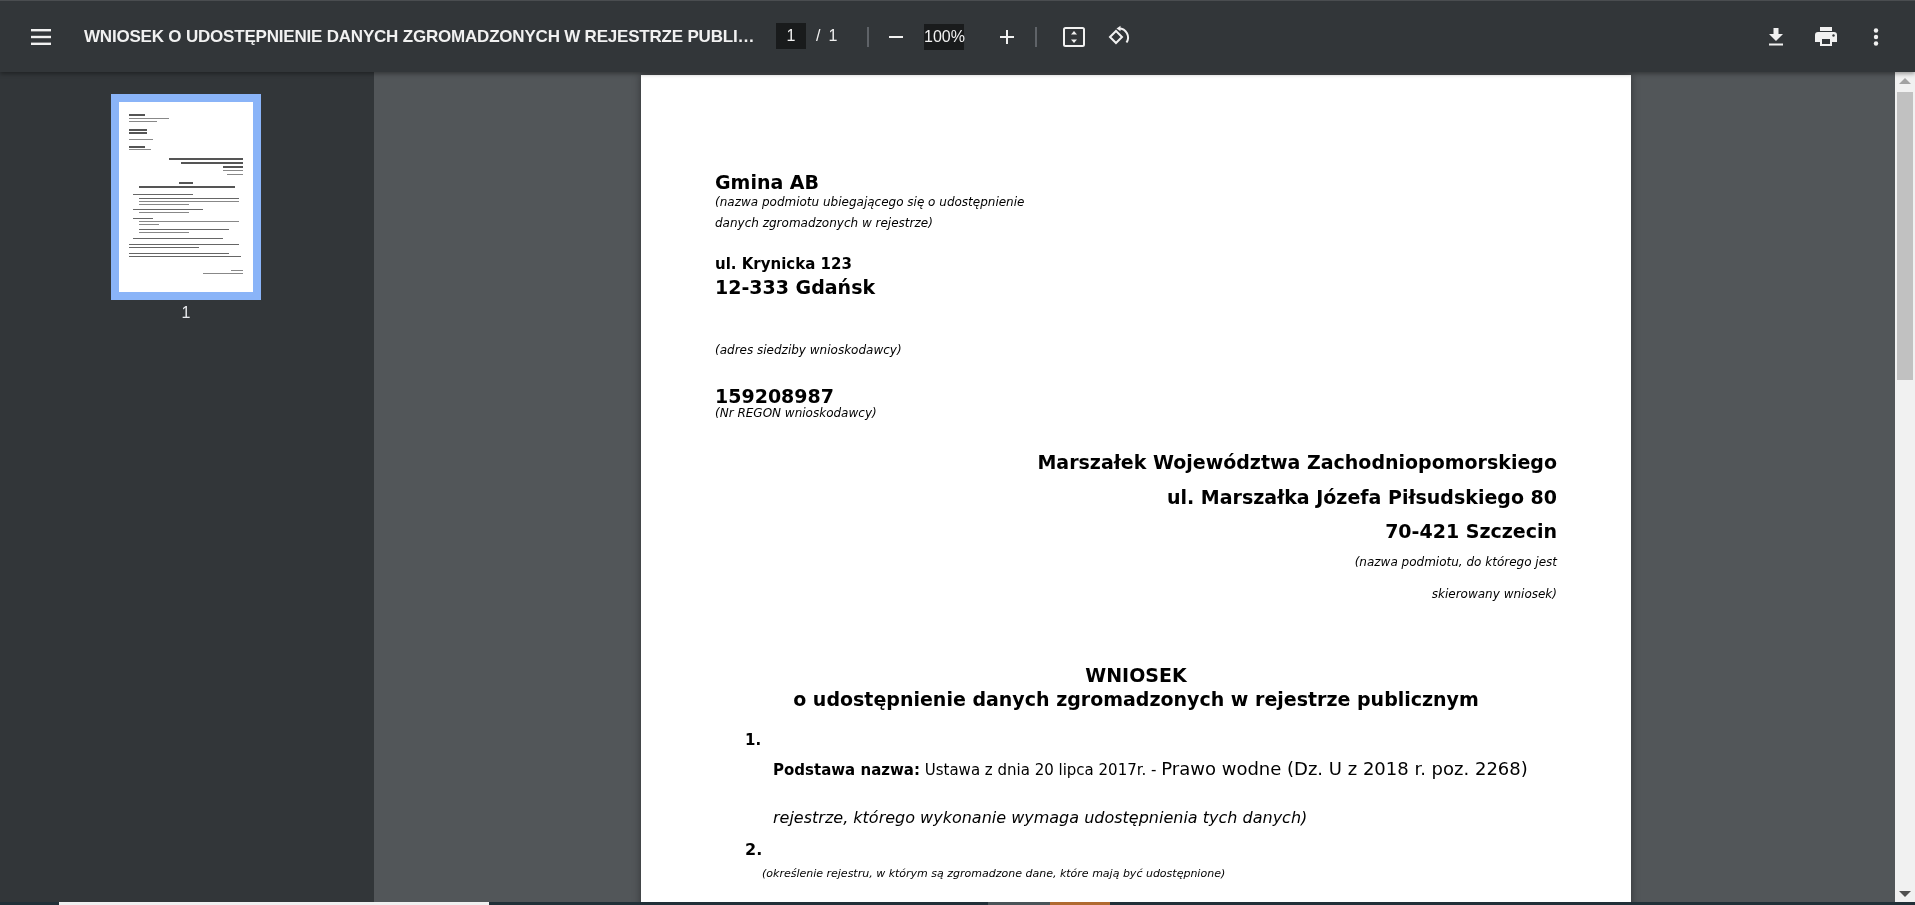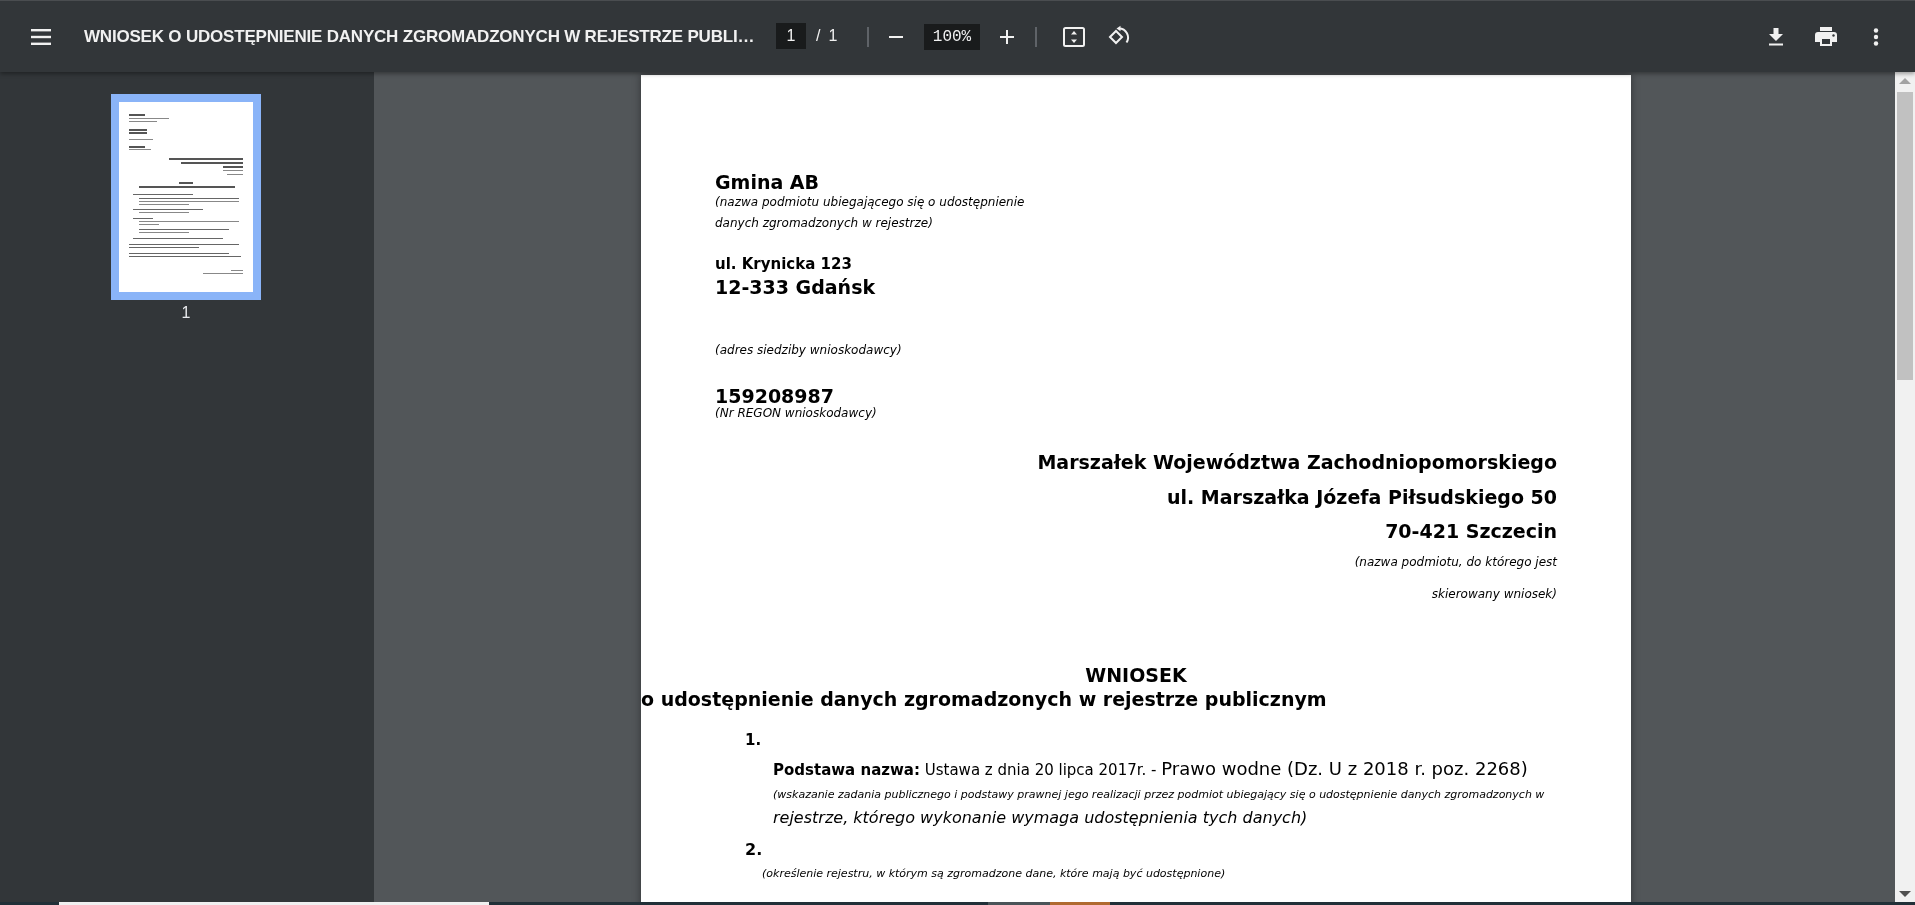--- a/index.html
+++ b/index.html
@@ -7,21 +7,21 @@
 
   
   .toolbar { position: absolute; left: 0; top: 0; width: 1915px; height: 72px; background: #323639; display: flex; align-items: center; color: #f1f1f1; box-shadow: 0 2px 4px rgba(0,0,0,0.35); z-index: 5; border-top: 1px solid #4a4d50; }
   .menu-btn { width: 40px; height: 40px; margin-left: 21px; display: flex; align-items: center; justify-content: center; cursor: pointer; }
   .doc-title { margin-left: 23px; font-family: "Liberation Sans", sans-serif; font-weight: bold; font-size: 17px; color: #f1f1f1; white-space: nowrap; width: 680px; overflow: hidden; text-overflow: ellipsis; letter-spacing: -0.2px; }
   .page-ctrl { position: absolute; left: 776px; top: 22px; display: flex; align-items: center; font-family: "Liberation Sans", sans-serif; font-size: 16px; }
   .page-input { width: 30px; height: 26px; background: #191b1c; color: #f1f1f1; text-align: center; line-height: 26px; border: none; font-size: 16px; font-family: "Liberation Sans", sans-serif; }
   .page-sep { margin: 0 8px 0 10px; }
   .divider { position: absolute; top: 26px; width: 2px; height: 20px; background: #5f6368; }
   .zoom-out, .zoom-in { position: absolute; top: 20px; width: 32px; height: 32px; display: flex; align-items: center; justify-content: center; cursor: pointer; }
-  .zoom-input { position: absolute; left: 924px; top: 23px; width: 56px; height: 26px; background: #191b1c; color: #f1f1f1; border: none; text-align: center; font-size: 16px; font-family: Liberation Mono, monospace; line-height: 26px; }
+  .zoom-input { position: absolute; left: 924px; top: 23px; width: 40px; height: 26px; background: #191b1c; color: #f1f1f1; border: none; text-align: center; font-size: 16px; font-family: Liberation Sans, sans-serif; line-height: 26px; }
   .tb-icon { position: absolute; top: 18px; width: 36px; height: 36px; display: flex; align-items: center; justify-content: center; cursor: pointer; }
 
   
   .sidebar { position: absolute; left: 0; top: 72px; width: 374px; height: 833px; background: #323639; }
   .thumb { position: absolute; left: 111px; top: 22px; width: 150px; height: 206px; background: #8ab4f8; padding: 8px; cursor: pointer; }
   .thumb-page { width: 100%; height: 100%; background: #fff; position: relative; overflow: hidden; }
   .thumb-line { position: absolute; height: 2px; background: #888; }
   .thumb-num { position: absolute; left: 176px; top: 232px; width: 20px; text-align: center; color: #e8eaed; font-size: 16px; font-family: "Liberation Sans", sans-serif; }
 
   
@@ -164,34 +164,33 @@
     <div class="abs b" style="left:74px;top:96px;font-size:19px">Gmina AB</div>
     <div class="abs i" style="left:74px;top:120px;font-size:12px">(nazwa podmiotu ubiegającego się o udostępnienie</div>
     <div class="abs i" style="left:74px;top:141px;font-size:12px">danych zgromadzonych w rejestrze)</div>
     <div class="abs b" style="left:74px;top:180px;font-size:15px">ul. Krynicka 123</div>
     <div class="abs b" style="left:74px;top:201px;font-size:19px">12-333 Gdańsk</div>
     <div class="abs i" style="left:74px;top:268px;font-size:12px">(adres siedziby wnioskodawcy)</div>
     <div class="abs b" style="left:74px;top:310px;font-size:19px">159208987</div>
     <div class="abs i" style="left:74px;top:331px;font-size:12px">(Nr REGON  wnioskodawcy)</div>
 
     <div class="abs b right" style="right:74px;top:376px;font-size:19px">Marszałek Województwa Zachodniopomorskiego</div>
-    <div class="abs b right" style="right:74px;top:411px;font-size:19px">ul. Marszałka Józefa Piłsudskiego 50</div>
+    <div class="abs b right" style="right:74px;top:411px;font-size:19px">ul. Marszałka Józefa Piłsudskiego 80</div>
     <div class="abs b right" style="right:74px;top:445px;font-size:19px">70-421 Szczecin</div>
     <div class="abs i right" style="right:74px;top:480px;font-size:12px">(nazwa podmiotu, do którego jest</div>
     <div class="abs i right" style="right:74px;top:512px;font-size:12px">skierowany wniosek)</div>
 
     <div class="abs b" style="left:0;width:990px;text-align:center;top:589px;font-size:19px">WNIOSEK</div>
-    <div class="abs b" style="left:0;width:990px;text-align:left;top:613px;font-size:19px">o udostępnienie danych zgromadzonych w rejestrze publicznym</div>
+    <div class="abs b" style="left:0;width:990px;text-align:center;top:613px;font-size:19px">o udostępnienie danych zgromadzonych w rejestrze publicznym</div>
 
     <div class="abs b" style="left:104px;top:656px;font-size:15px">1.</div>
     <div class="abs" style="left:132px;top:683px;font-size:15px">
       <span class="b">Podstawa nazwa:</span>
       <span>Ustawa z dnia 20 lipca 2017r. - </span><span style="font-size:18px">Prawo wodne (Dz. U z 2018 r. poz. 2268)</span>
     </div>
-    <div class="abs i" style="left:132px;top:713px;font-size:11px">(wskazanie zadania publicznego i podstawy prawnej jego realizacji przez podmiot ubiegający się o udostępnienie danych zgromadzonych w</div>
     <div class="abs i" style="left:132px;top:733px;font-size:16px">rejestrze, którego wykonanie wymaga udostępnienia tych danych)</div>
 
     <div class="abs b" style="left:104px;top:765px;font-size:16px">2.</div>
     <div class="abs i" style="left:121px;top:792px;font-size:11px">(określenie rejestru, w którym są zgromadzone dane, które mają być udostępnione)</div>
   </div>
 </div>
 
 <div class="scrollbar">
   <div class="sb-up"></div>
   <div class="sb-thumb"></div>

